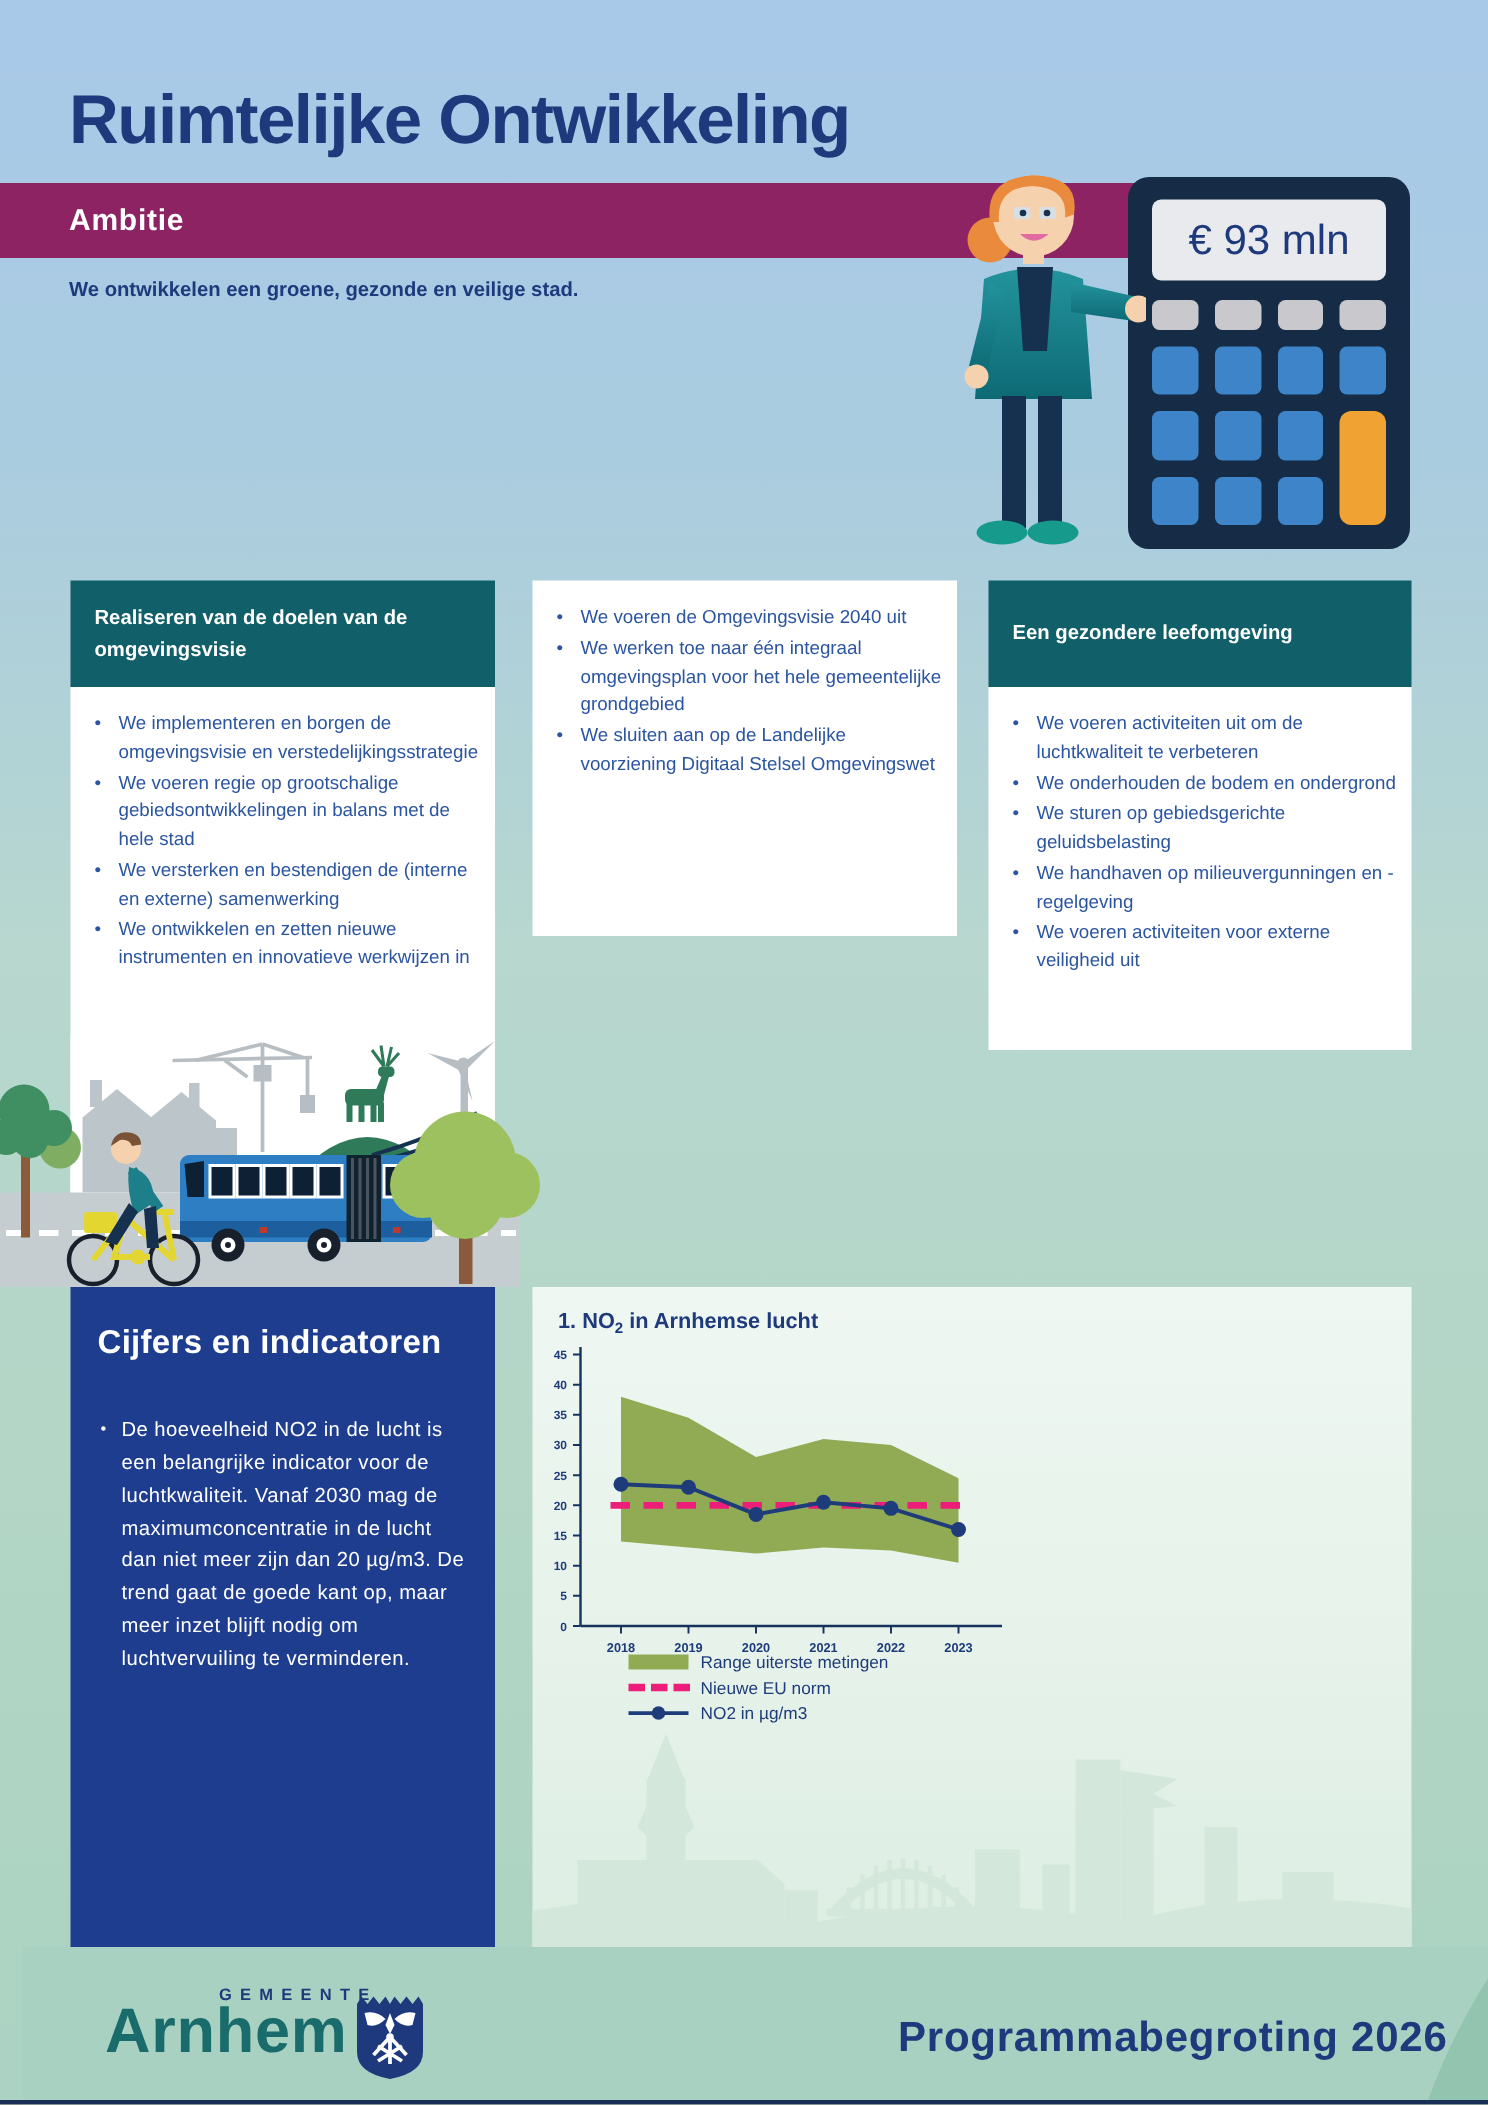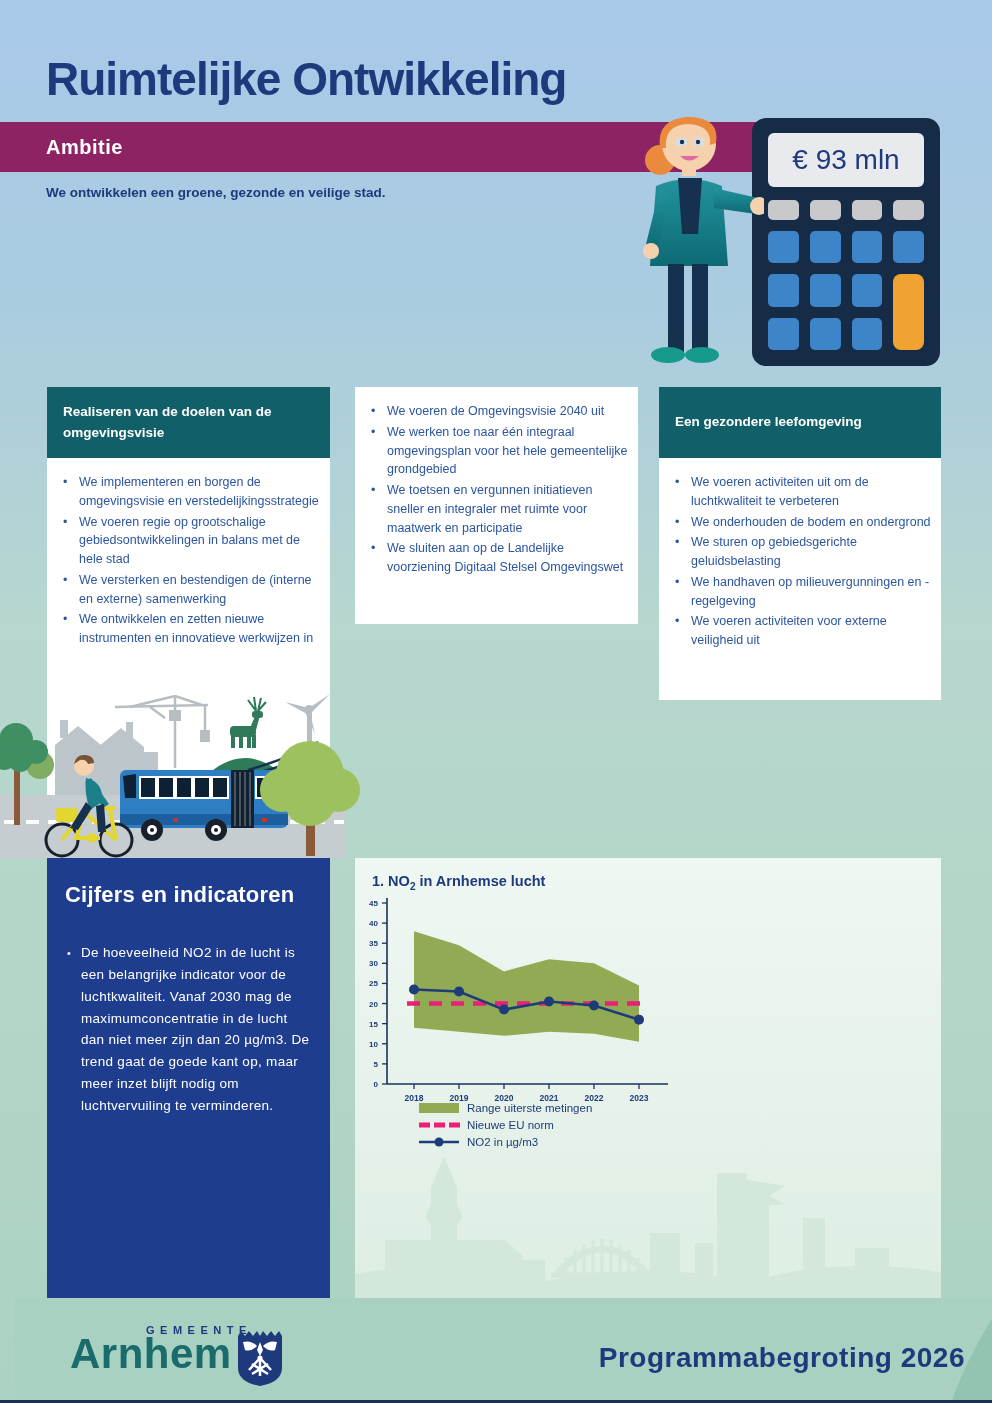--- a/index.html
+++ b/index.html
@@ -142,21 +142,20 @@
           <li>We versterken en bestendigen de (interne en externe) samenwerking</li>
           <li>We ontwikkelen en zetten nieuwe instrumenten en innovatieve werkwijzen in</li>
         </ul>
       </div>
   </div>
   <div class="card c2">
     <div class="card-body">
         <ul class="bullets">
           <li>We voeren de Omgevingsvisie 2040 uit</li>
           <li>We werken toe naar één integraal omgevingsplan voor het hele gemeentelijke grondgebied</li>
-          <li>We toetsen en vergunnen initiatieven sneller en integraler met ruimte voor maatwerk en participatie</li>
           <li>We sluiten aan op de Landelijke voorziening Digitaal Stelsel Omgevingswet</li>
         </ul>
       </div>
   </div>
   <div class="card c3">
     <div class="card-header">
         <span>Een gezondere leefomgeving</span>
       </div>
     <div class="card-body">
         <ul class="bullets">

